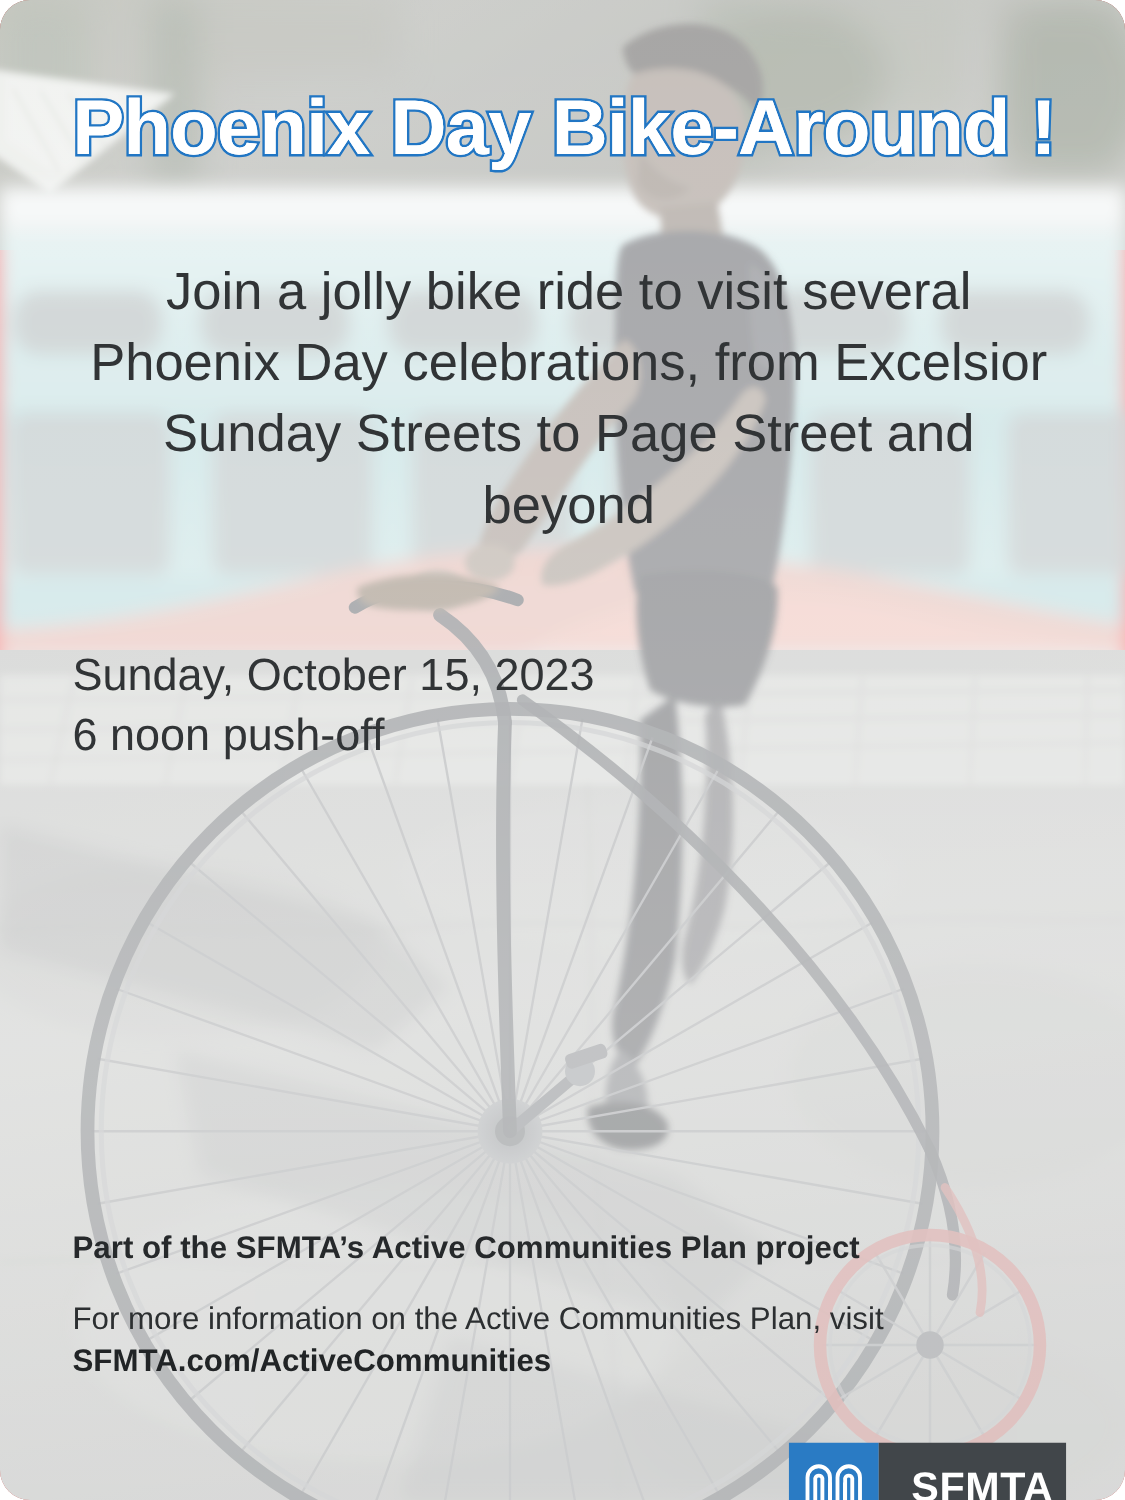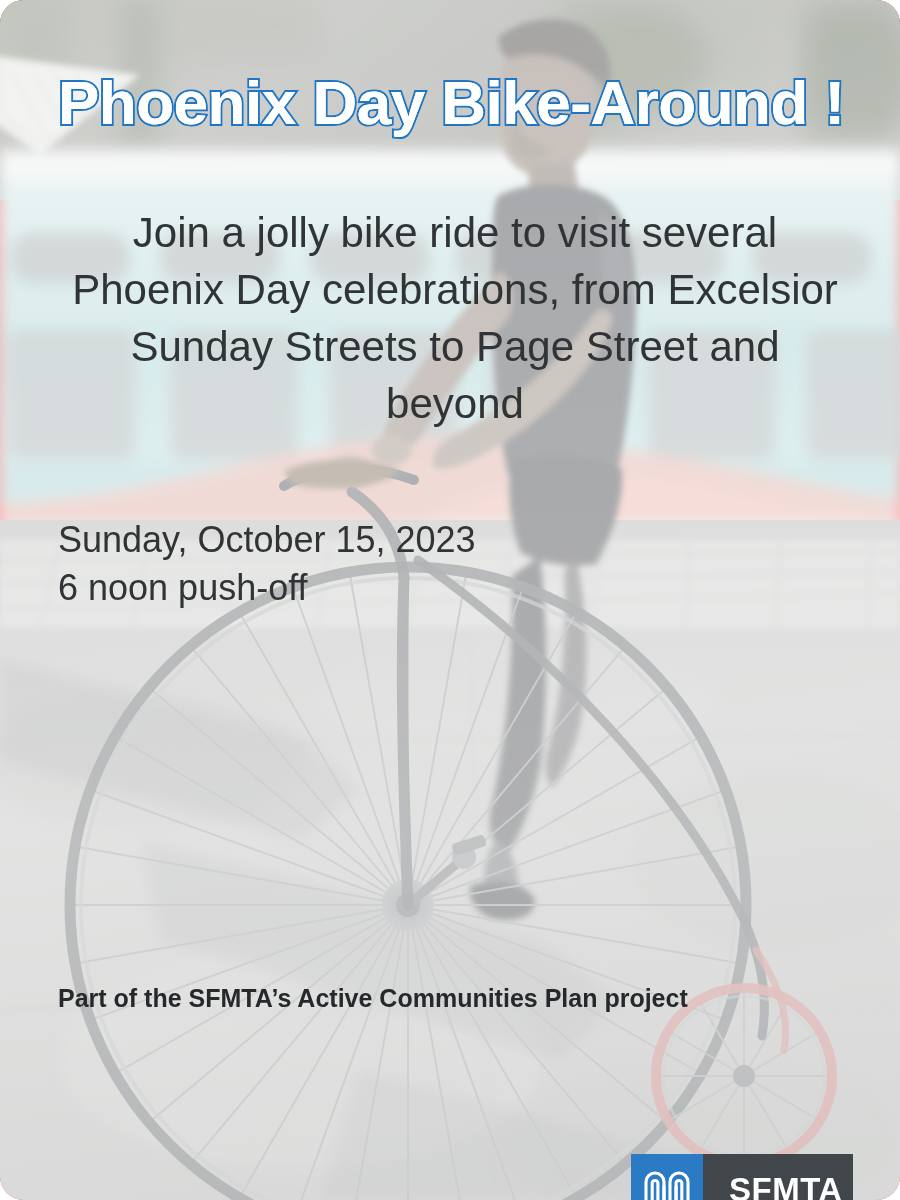--- a/index.html
+++ b/index.html
@@ -458,20 +458,24 @@
     <div class="intro">Join a jolly bike ride to visit several Phoenix Day celebrations, from Excelsior Sunday Streets to Page Street and beyond</div>
 
     <div class="details">
       <div>Sunday, October 15, 2023</div>
       <div>6 noon push-off</div>
     </div>
 
 
     <div class="partof">Part of the SFMTA’s Active Communities Plan project</div>
 
+    <div class="moreinfo">
+      <span>For more information on the Active Communities Plan, visit</span>
+      <span class="url">SFMTA.com/ActiveCommunities</span>
+    </div>
 
     <div class="logo">
       <div class="logo-mark">
         <svg width="48" height="44" viewBox="0 0 48 44" xmlns="http://www.w3.org/2000/svg" aria-hidden="true">
           <g fill="none" stroke="#ffffff" stroke-width="3.1">
 
             <path d="M3,42 L3,14 A9,9 0 0 1 21,14 L21,42"></path>
 
             <path d="M9.2,42 L9.2,14.6 A3,3 0 0 1 14.9,14.6 L14.9,42"></path>
 

